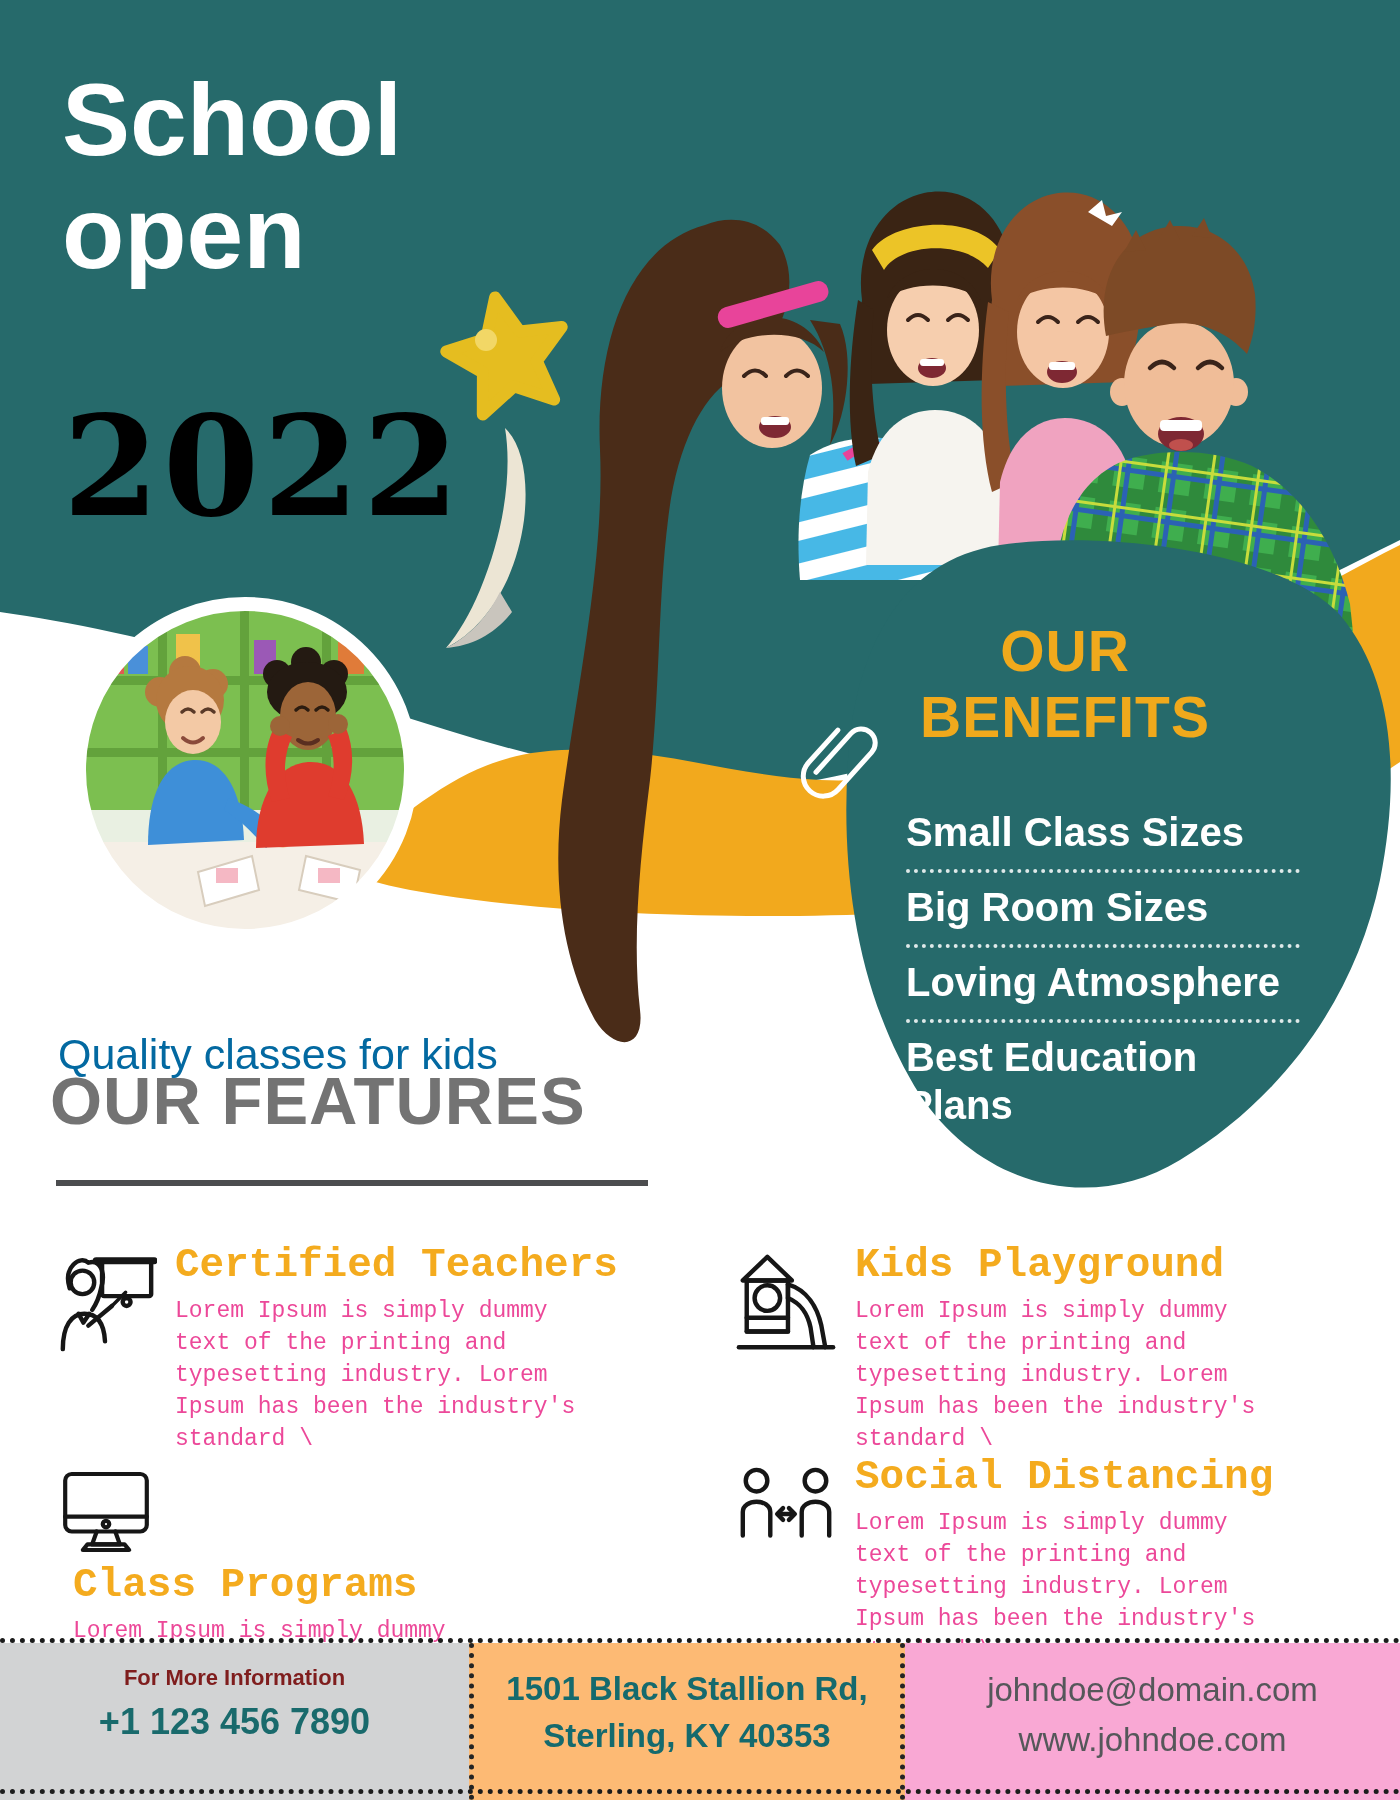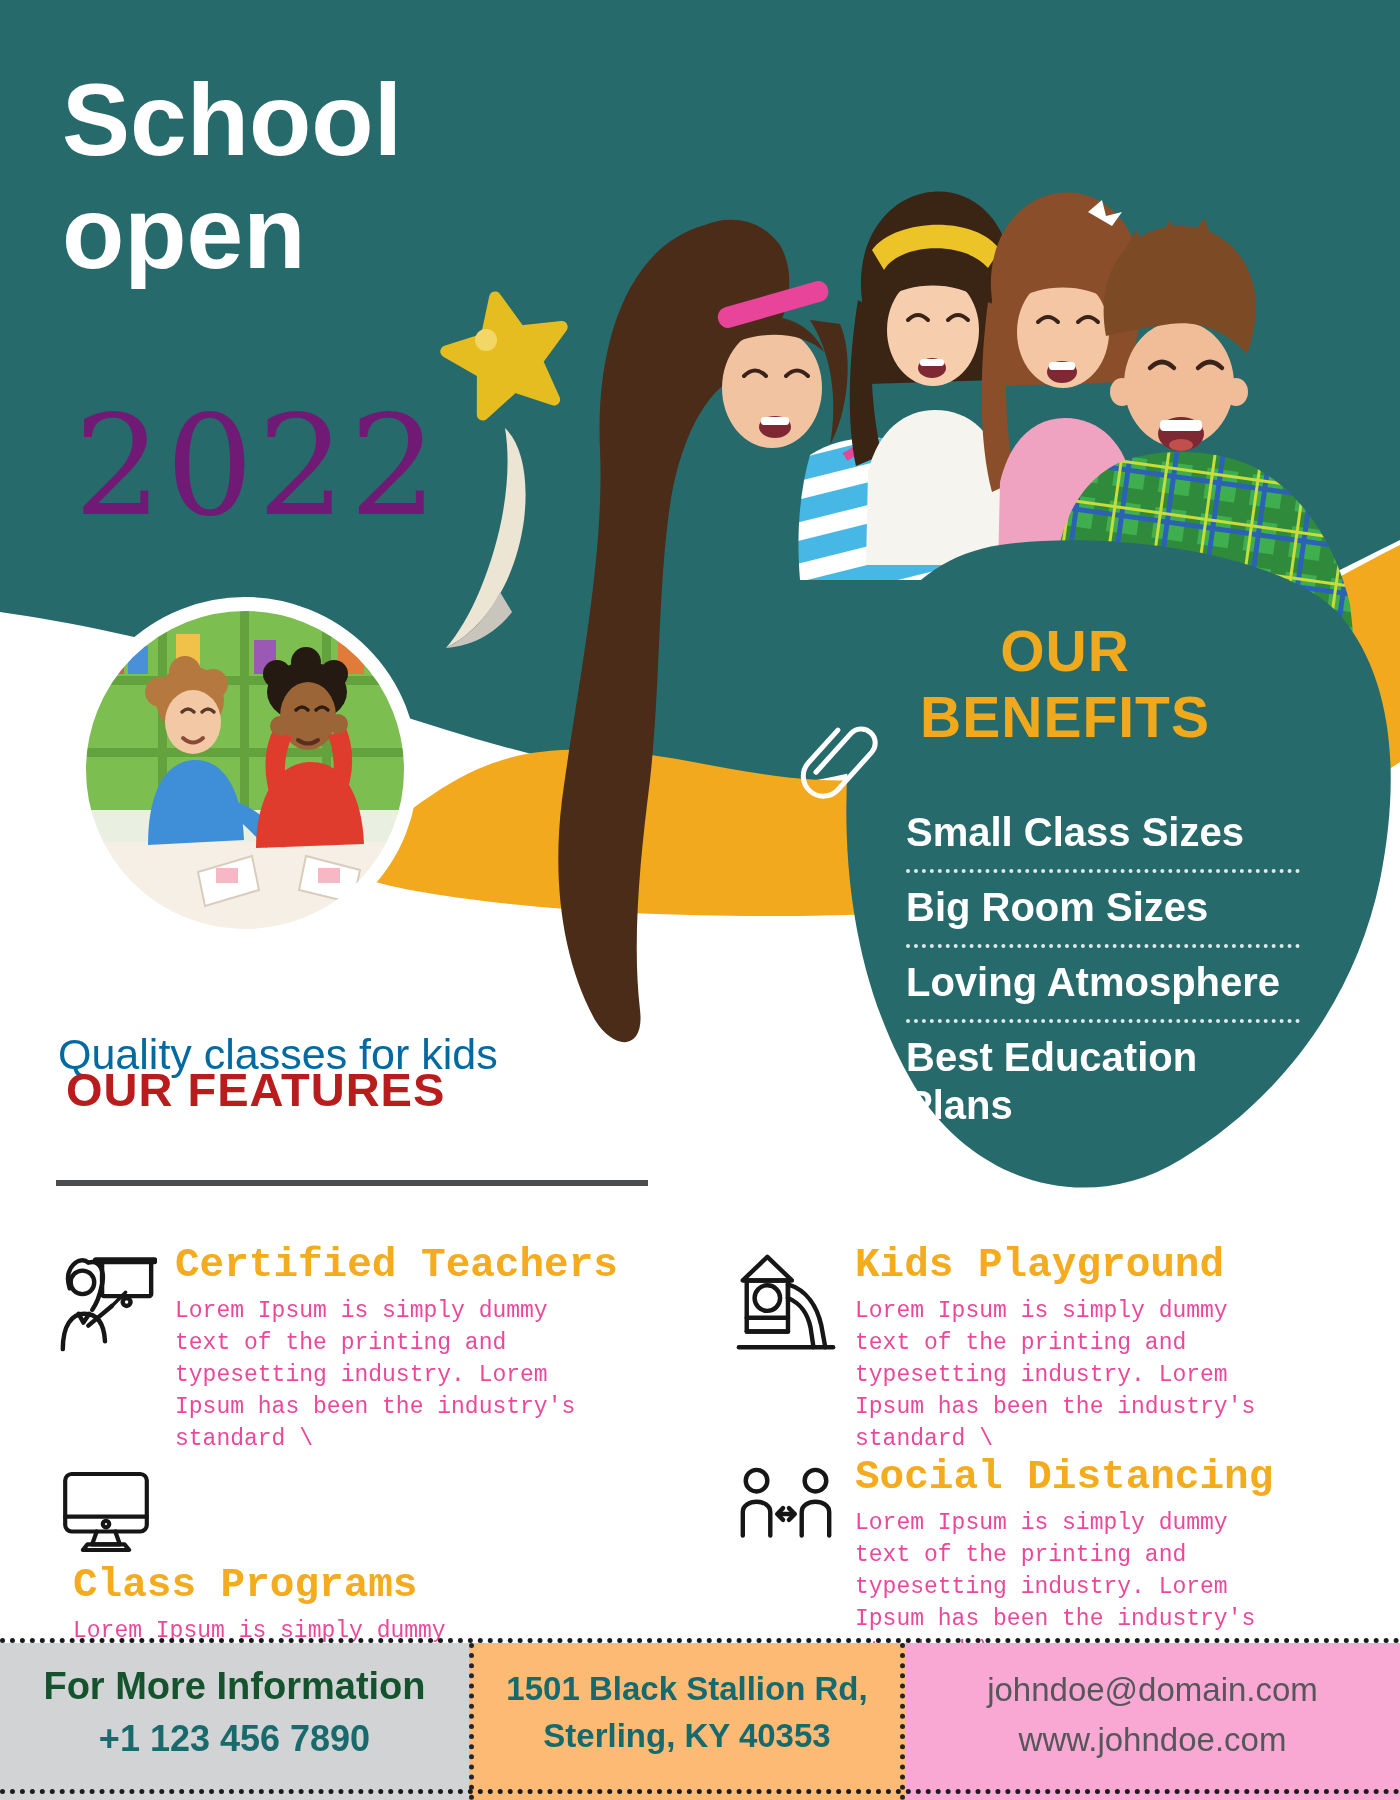--- a/index.html
+++ b/index.html
@@ -12,42 +12,42 @@
   .abs{position:absolute;}
 
   
   .main-title{
     left:62px;top:64px;width:620px;
     font-size:102px;line-height:113px;font-weight:700;color:#ffffff;
     letter-spacing:0px;
   }
   .main-title span{display:block;}
   .year{
-    left:74px;top:398px;
-    font-family:"DejaVu Serif", serif;font-weight:400;
-    font-size:138px;line-height:1;color:#701a75;letter-spacing:4px;
+    left:63px;top:398px;
+    font-family:"DejaVu Serif", serif;font-weight:700;
+    font-size:138px;line-height:1;color:#000000;letter-spacing:4px;
   }
 
   
   .benefits-heading{
     left:855px;top:618px;width:420px;text-align:center;
     font-size:57px;line-height:66px;font-weight:700;color:#f0a91c;letter-spacing:1px;
   }
   .benefits-heading span{display:block;}
   .benefits-list{left:906px;top:808px;width:394px;}
   .benefit-item{
     color:#ffffff;font-size:40px;line-height:48px;font-weight:700;
     padding-bottom:13px;margin-bottom:10px;
   }
   .benefit-item:not(:last-child){border-bottom:4px dotted rgba(255,255,255,.85);}
 
   
   .tagline{left:58px;top:995px;font-size:43px;color:#0369a1;font-weight:400;margin-top:35px;}
   .features-heading{
-    left:66px;top:1062px;font-size:47px;font-weight:700;color:#b91c1c;letter-spacing:1px;
+    left:50px;top:1062px;font-size:67px;font-weight:700;color:#737373;letter-spacing:1px;
   }
   .heading-underline{left:56px;top:1180px;width:592px;height:6px;background:#4c4d4f;}
 
   .feature{display:flex;align-items:flex-start;font-family:Liberation Mono, monospace;}
   .feature .f-icon{flex:0 0 102px;width:102px;height:108px;margin-top:6px;}
   .feature .f-body{margin-left:18px;}
   .feature h3{
     margin:0 0 8px 0;font-size:41px;line-height:44px;font-weight:700;color:#f4ab1e;
   }
   .feature p{
@@ -63,21 +63,21 @@
     left:0;top:1638px;width:1400px;height:162px;display:flex;
     border-top:5px dotted #1c1c1c;box-sizing:border-box;
   }
   .footer-sec{box-sizing:border-box;padding-top:22px;text-align:center;}
   .footer-left{width:469px;background:#d2d3d4;}
   .footer-mid{
     width:436px;background:#fdba74;
     border-left:5px dotted #242424;border-right:5px dotted #242424;
   }
   .footer-right{width:490px;background:#f9a8d4;flex:1;}
-  .f-label{font-size:38px;font-weight:700;color:#14532d;}
+  .f-label{font-size:22px;font-weight:700;color:#7f1d1d;}
   .f-phone{font-size:36px;font-weight:700;color:#196a6c;margin-top:10px;}
   .f-addr{font-size:33px;line-height:47px;font-weight:700;color:#156a6d;}
   .f-mail{font-size:33px;line-height:50px;font-weight:500;color:#55575a;}
   .bottom-dots{left:0;top:1789px;width:1400px;height:0;border-top:5px dotted #1c1c1c;}
 
   .icon-stroke{stroke:#161616;stroke-width:4.5;fill:none;stroke-linecap:round;stroke-linejoin:round;}
 </style>
 </head>
 <body>
 

